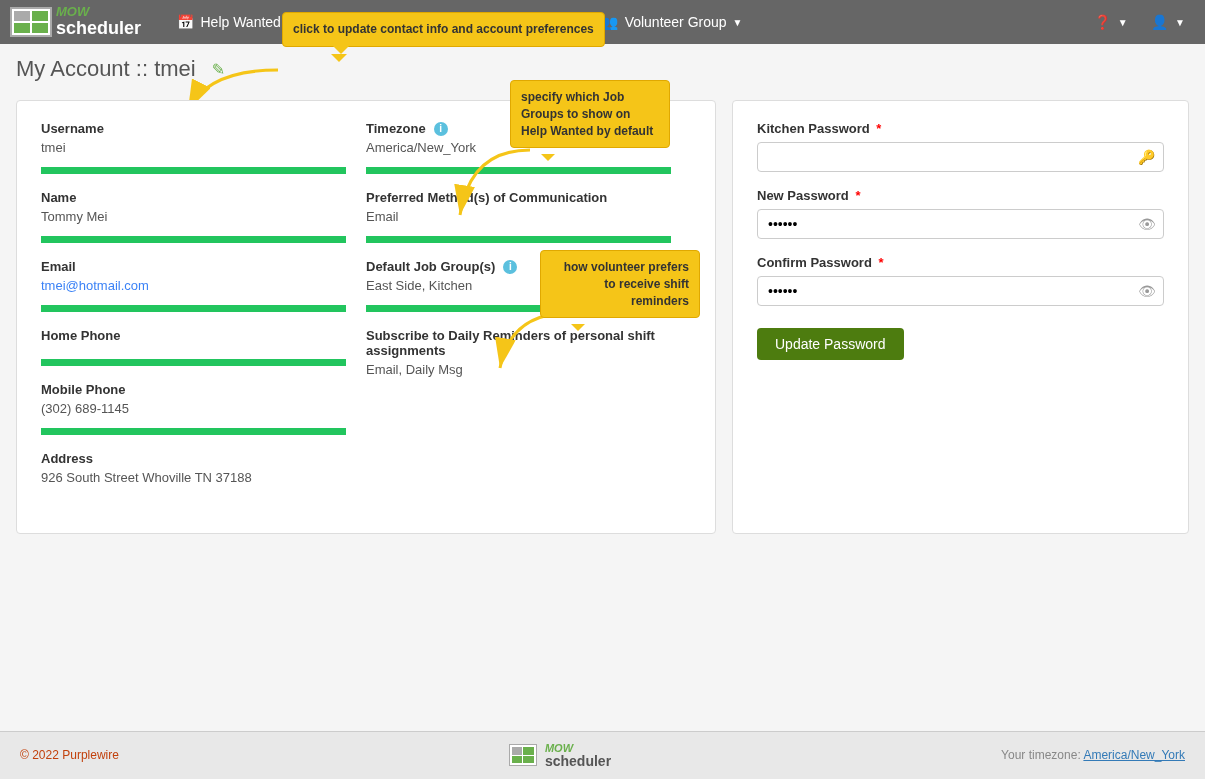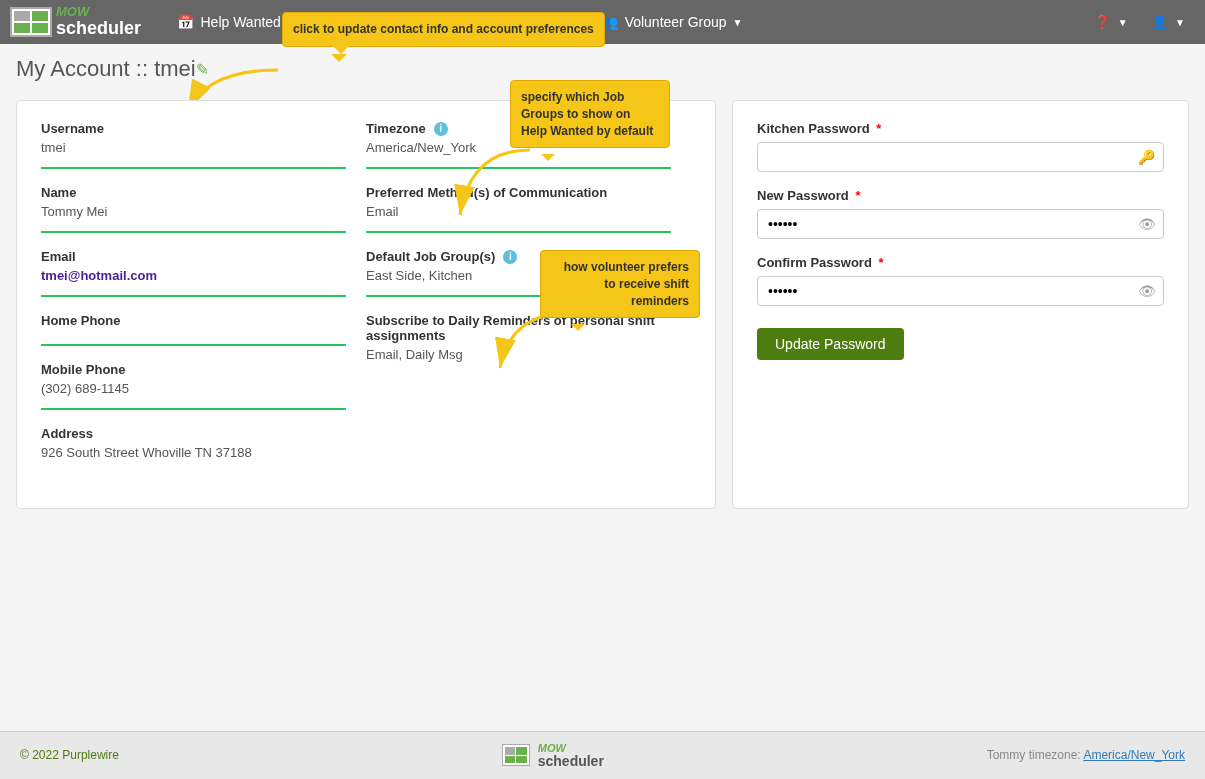--- a/index.html
+++ b/index.html
@@ -88,21 +88,21 @@
       border-top-color: #f5c518;
     }
 
     
     .page-title {
       font-size: 22px;
       color: #555;
       padding: 12px 16px 8px 16px;
       display: flex;
       align-items: center;
-      gap: 0;
+      gap: 16px;
     }
     .page-title .edit-icon {
       color: #6ab04c;
       font-size: 16px;
       cursor: pointer;
     }
 
     
     .main-content {
       padding: 10px 16px 20px 16px;
@@ -122,34 +122,34 @@
     }
     .field-section {
       display: grid;
       grid-template-columns: 1fr 1fr;
       gap: 0;
     }
     .field-col { padding-right: 20px; }
     .field-item {
       margin-bottom: 16px;
       padding-bottom: 12px;
-      border-bottom: 2px solid #22c55e;
+      border-bottom: 7px solid #22c55e;
     }
     .field-item:last-child { border-bottom: none; }
     .field-label {
       font-weight: bold;
       color: #333;
       margin-bottom: 4px;
       font-size: 13px;
     }
     .field-value {
       color: #555;
       font-size: 13px;
     }
-    .field-value.link { color: #4c1d95; font-weight: bold; }
+    .field-value.link { color: #3b82f6; }
     .field-info-icon {
       display: inline-block;
       width: 14px;
       height: 14px;
       background: #5bc0de;
       border-radius: 50%;
       color: white;
       font-size: 10px;
       text-align: center;
       line-height: 14px;
@@ -208,21 +208,21 @@
       background: #e8e8e8;
       border-top: 1px solid #ccc;
       padding: 10px 20px;
       display: flex;
       align-items: center;
       justify-content: space-between;
       position: fixed;
       bottom: 0;
       width: 100%;
     }
-    .footer-copy { font-size: 12px; color: #4d7c0f; }
+    .footer-copy { font-size: 12px; color: #c2410c; }
     .footer-logo { display: flex; align-items: center; gap: 4px; font-size: 14px; }
     .footer-tz { font-size: 12px; color: #888; }
     .footer-tz a { color: #337ab7; }
 
     
     .page-wrapper {
       position: relative;
     }
   </style>
 </head>
@@ -441,18 +441,18 @@
           <div style="background:#6ab04c;"></div>
           <div style="background:#6ab04c;"></div>
         </div>
       </div>
       <div style="line-height:1.1;">
         <span style="color:#6ab04c;font-style:italic;font-weight:bold;font-size:11px;display:block;">MOW</span>
         <span style="color:#555;font-weight:bold;font-size:14px;">scheduler</span>
       </div>
     </div>
     <div class="footer-tz">
-      <span>Tommy timezone:</span>
+      <span>Your timezone:</span>
       <a href="#">America/New_York</a>
     </div>
   </footer>
 
 </div>
 
 </body></html>

